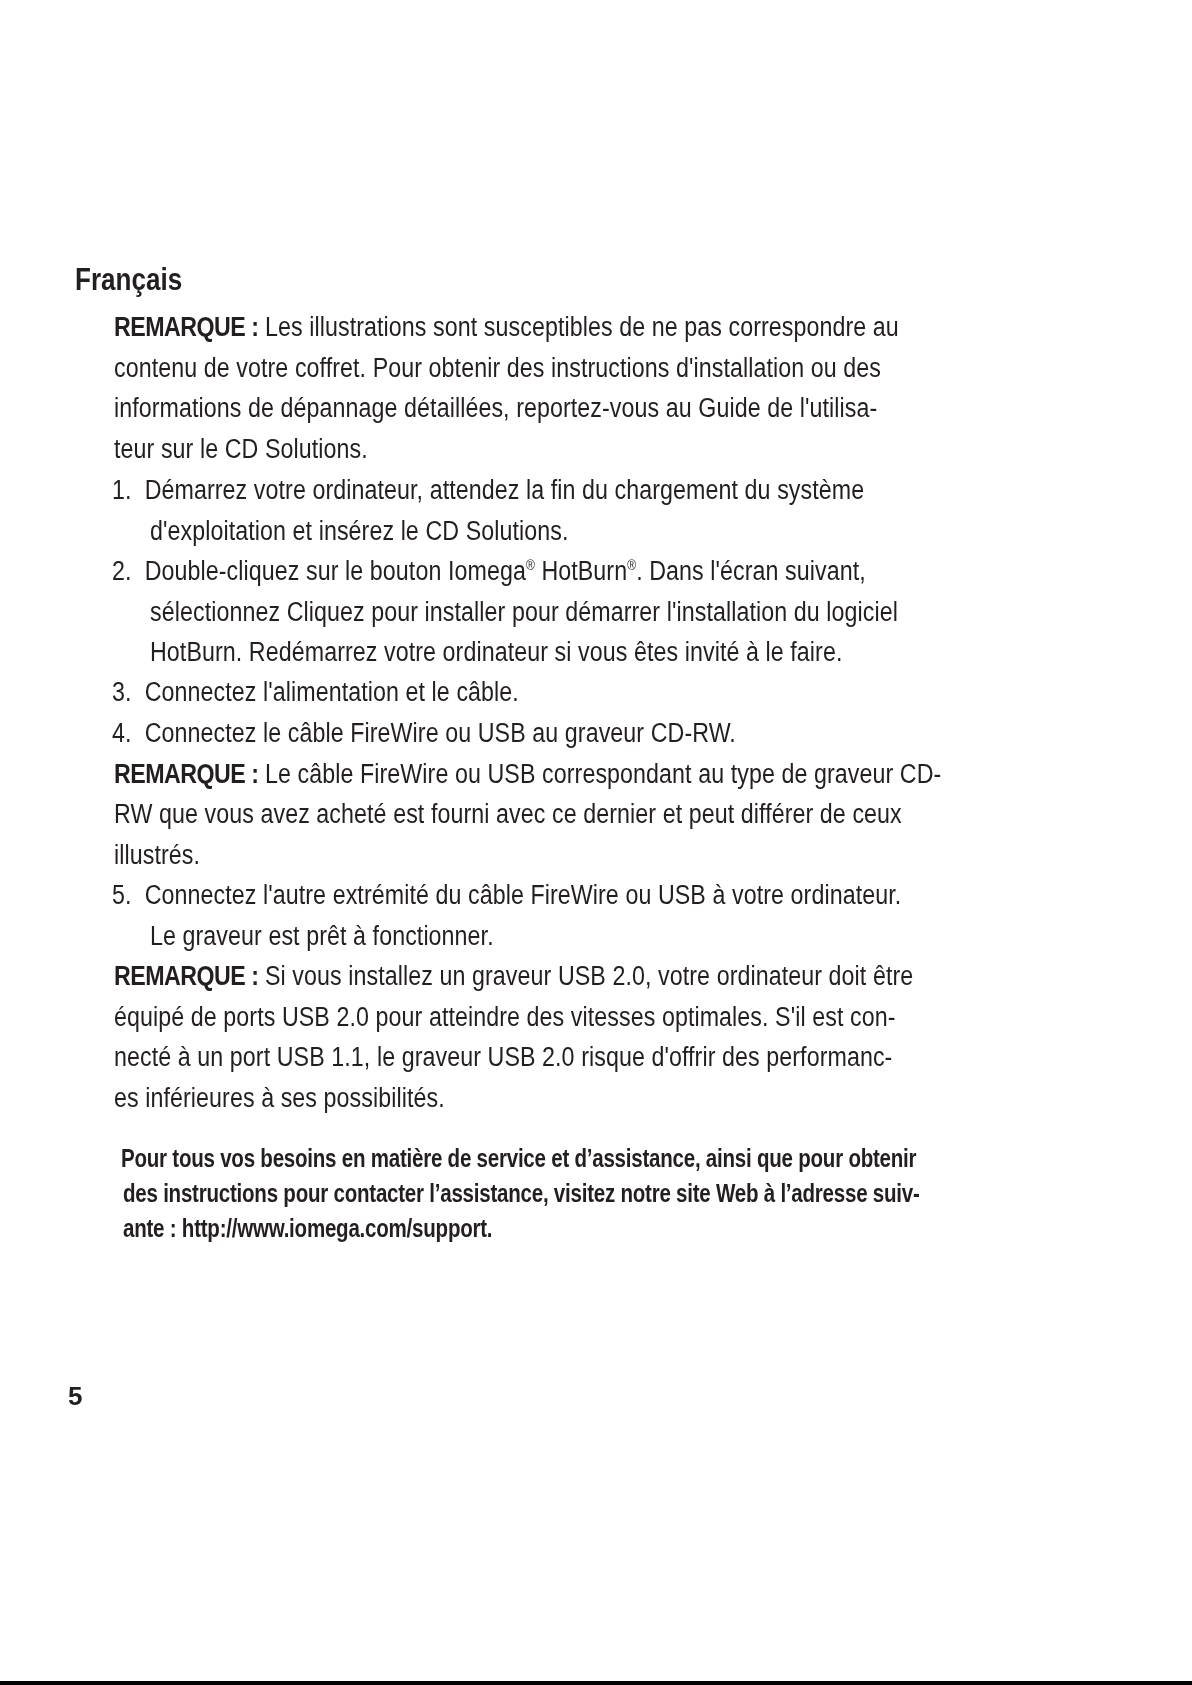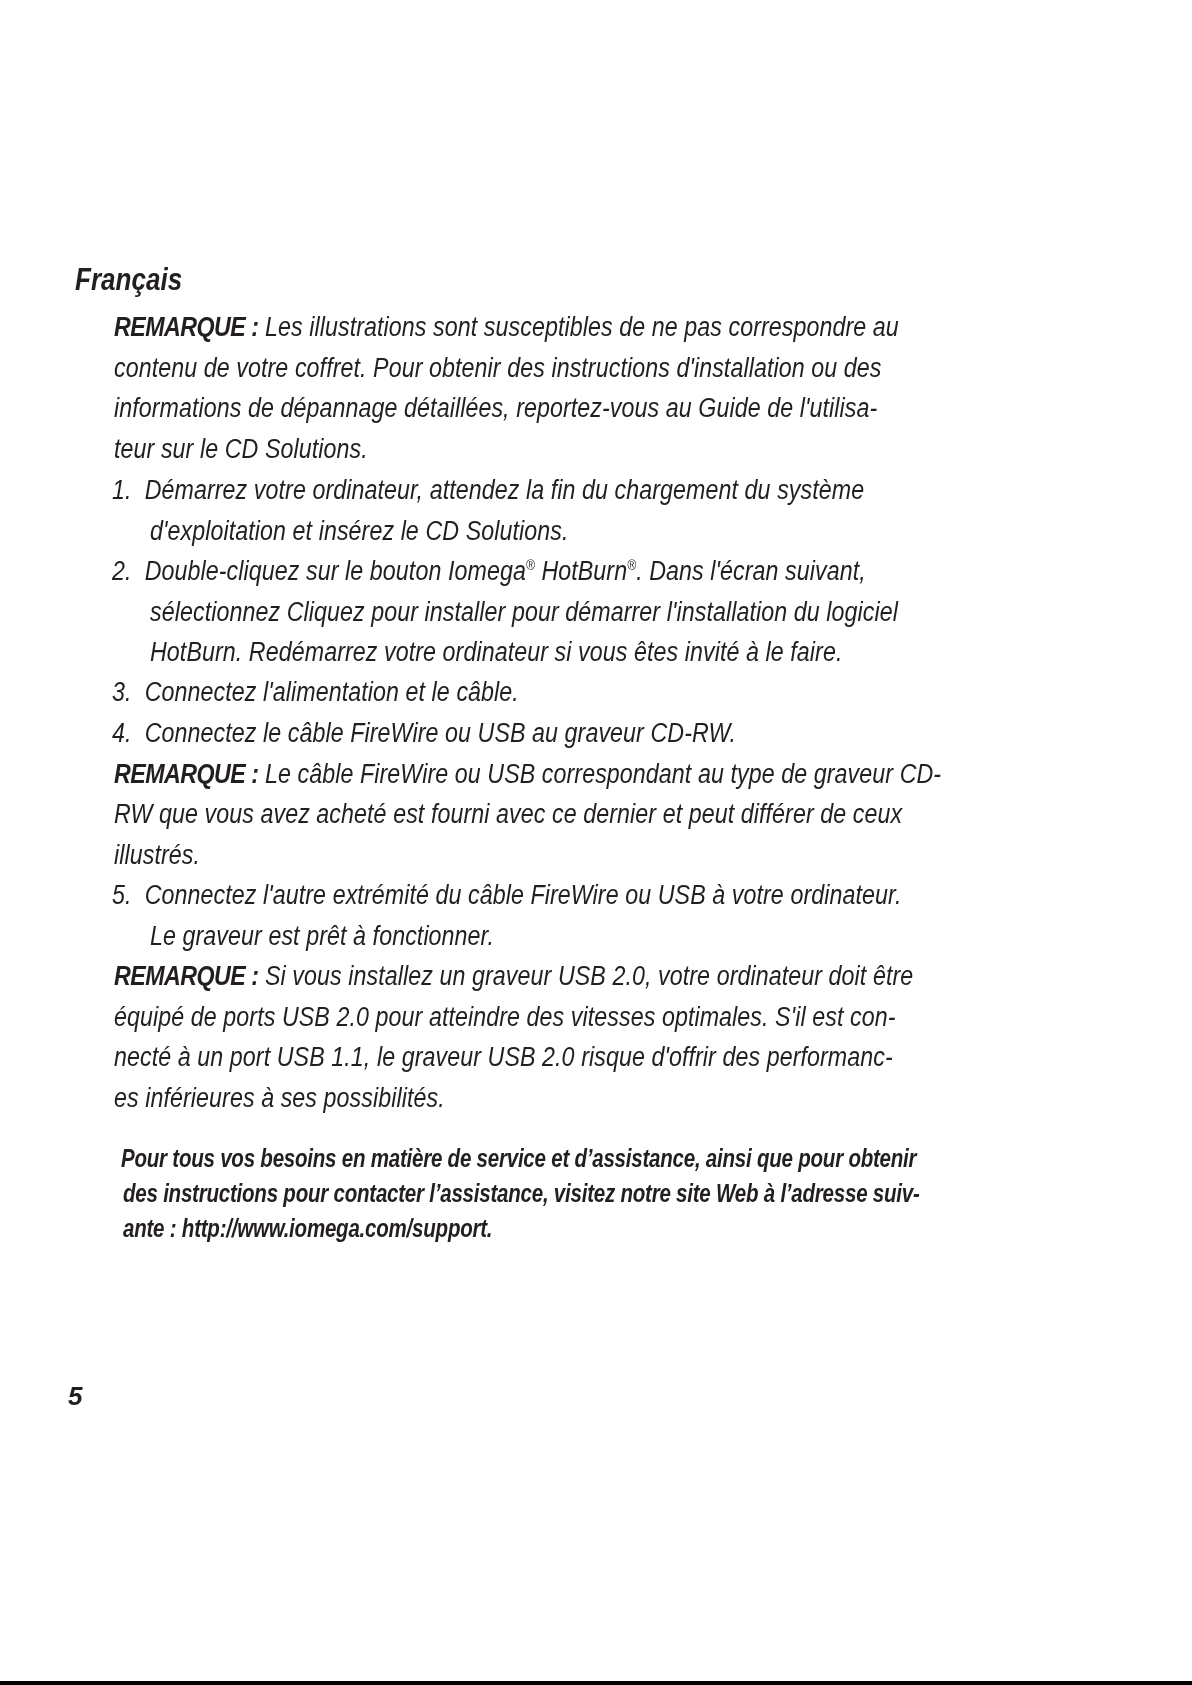--- a/index.html
+++ b/index.html
@@ -1,17 +1,17 @@
 <!DOCTYPE html>
 <html><head>
   <meta charset="utf-8">
   <style>
     html, body { margin: 0; padding: 0; background: #ffffff; }
     body { width: 1192px; height: 1685px; position: relative; overflow: hidden; color: #231f20; }
-    .page { position: absolute; left: 0; top: 0; width: 1192px; height: 1685px; font-style: italic; }
+    .page { position: absolute; left: 0; top: 0; width: 1192px; height: 1685px; }
     .ln {
       position: absolute;
       white-space: nowrap;
       font-family: "Liberation Sans", sans-serif;
       font-size: 27px;
       line-height: 34px;
       transform-origin: left top;
       transform: scaleX(0.86);
       letter-spacing: 0.1px;
     }

